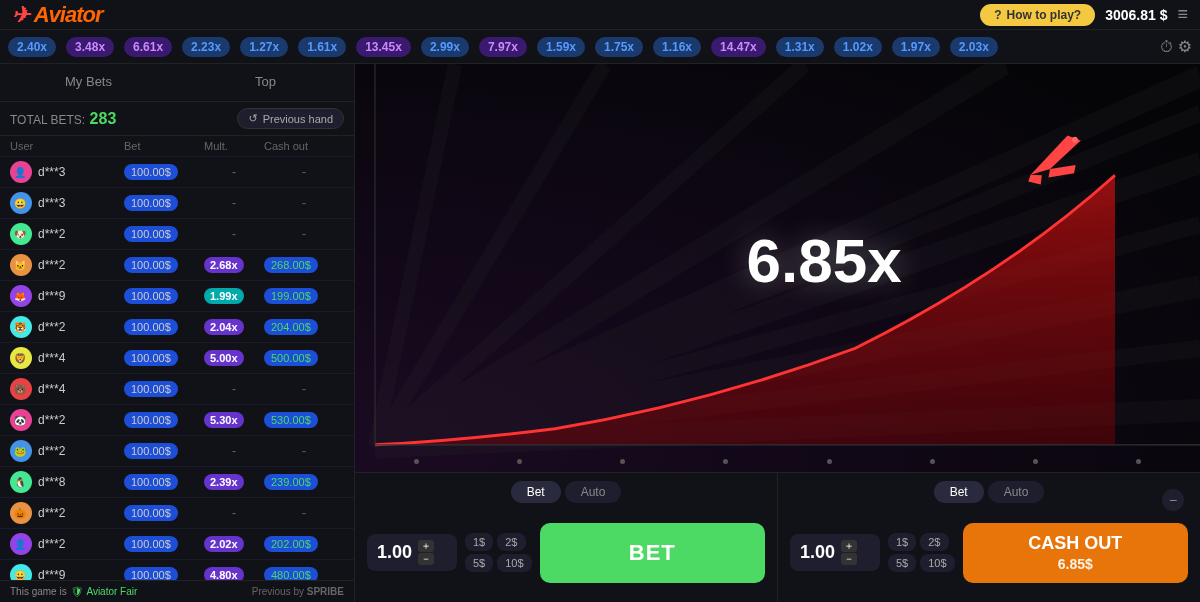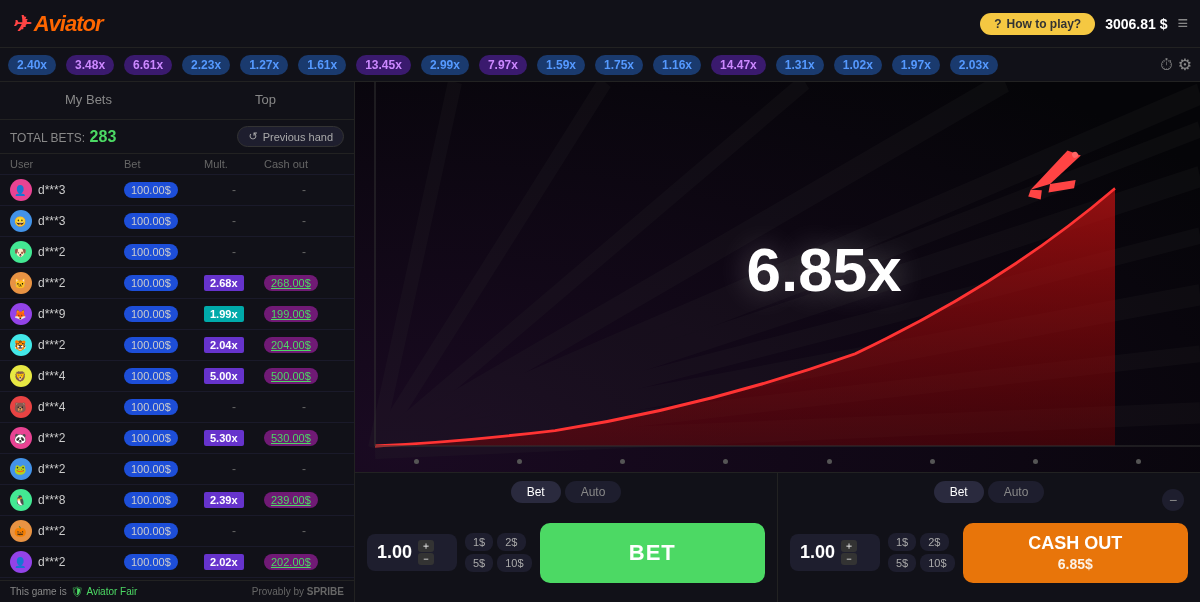--- a/index.html
+++ b/index.html
@@ -14,21 +14,21 @@
       flex-direction: column;
     }
 
     
     .top-bar {
       background: #111118;
       display: flex;
       align-items: center;
       justify-content: space-between;
       padding: 0 12px;
-      height: 48px;
+      height: 30px;
       border-bottom: 1px solid #222;
       flex-shrink: 0;
     }
     .logo {
       font-size: 22px;
       font-weight: 900;
       color: #ff4444;
       font-style: italic;
       letter-spacing: -1px;
     }
@@ -197,36 +197,35 @@
     .username { color: #ccc; font-size: 12px; }
     .bet-amount {
       background: #1d4ed8;
       border-radius: 10px;
       padding: 2px 7px;
       font-size: 11px;
       color: #ccc;
       text-align: center;
     }
     .mult-badge {
-      border-radius: 2px;
+      border-radius: 8px;
       padding: 2px 6px;
       font-size: 11px;
       font-weight: bold;
       text-align: center;
     }
     .mult-badge.purple { background: #6633cc; color: #fff; }
     .mult-badge.cyan { background: #00aaaa; color: #fff; }
     .cashout-amount {
-      background: #701a75;
+      background: #1d4ed8;
       border-radius: 10px;
       padding: 2px 7px;
       font-size: 11px;
       color: #4cd964;
       text-align: center;
-      text-decoration: underline;
     }
     .cashout-dash { color: #666; text-align: center; font-size: 12px; }
 
     .panel-footer {
       padding: 5px 10px;
       border-top: 1px solid #222;
       display: flex;
       align-items: center;
       gap: 6px;
     }
@@ -662,21 +661,21 @@
 
     <div class="panel-footer">
       <span class="provably-fair">
         <span>This game is</span>
         <span style="color:#4cd964; display:flex; align-items:center; gap:3px;">
           <span>🛡</span>
           <span>Aviator Fair</span>
         </span>
       </span>
       <span class="spribe-logo">
-        <span>Provably by</span>
+        <span>Previous by</span>
         <strong>SPRIBE</strong>
       </span>
     </div>
   </div>
 
   <div class="right-panel">
 
     <div class="game-canvas">
 
       <svg class="chart-svg" viewBox="0 0 845 330" preserveAspectRatio="none">

